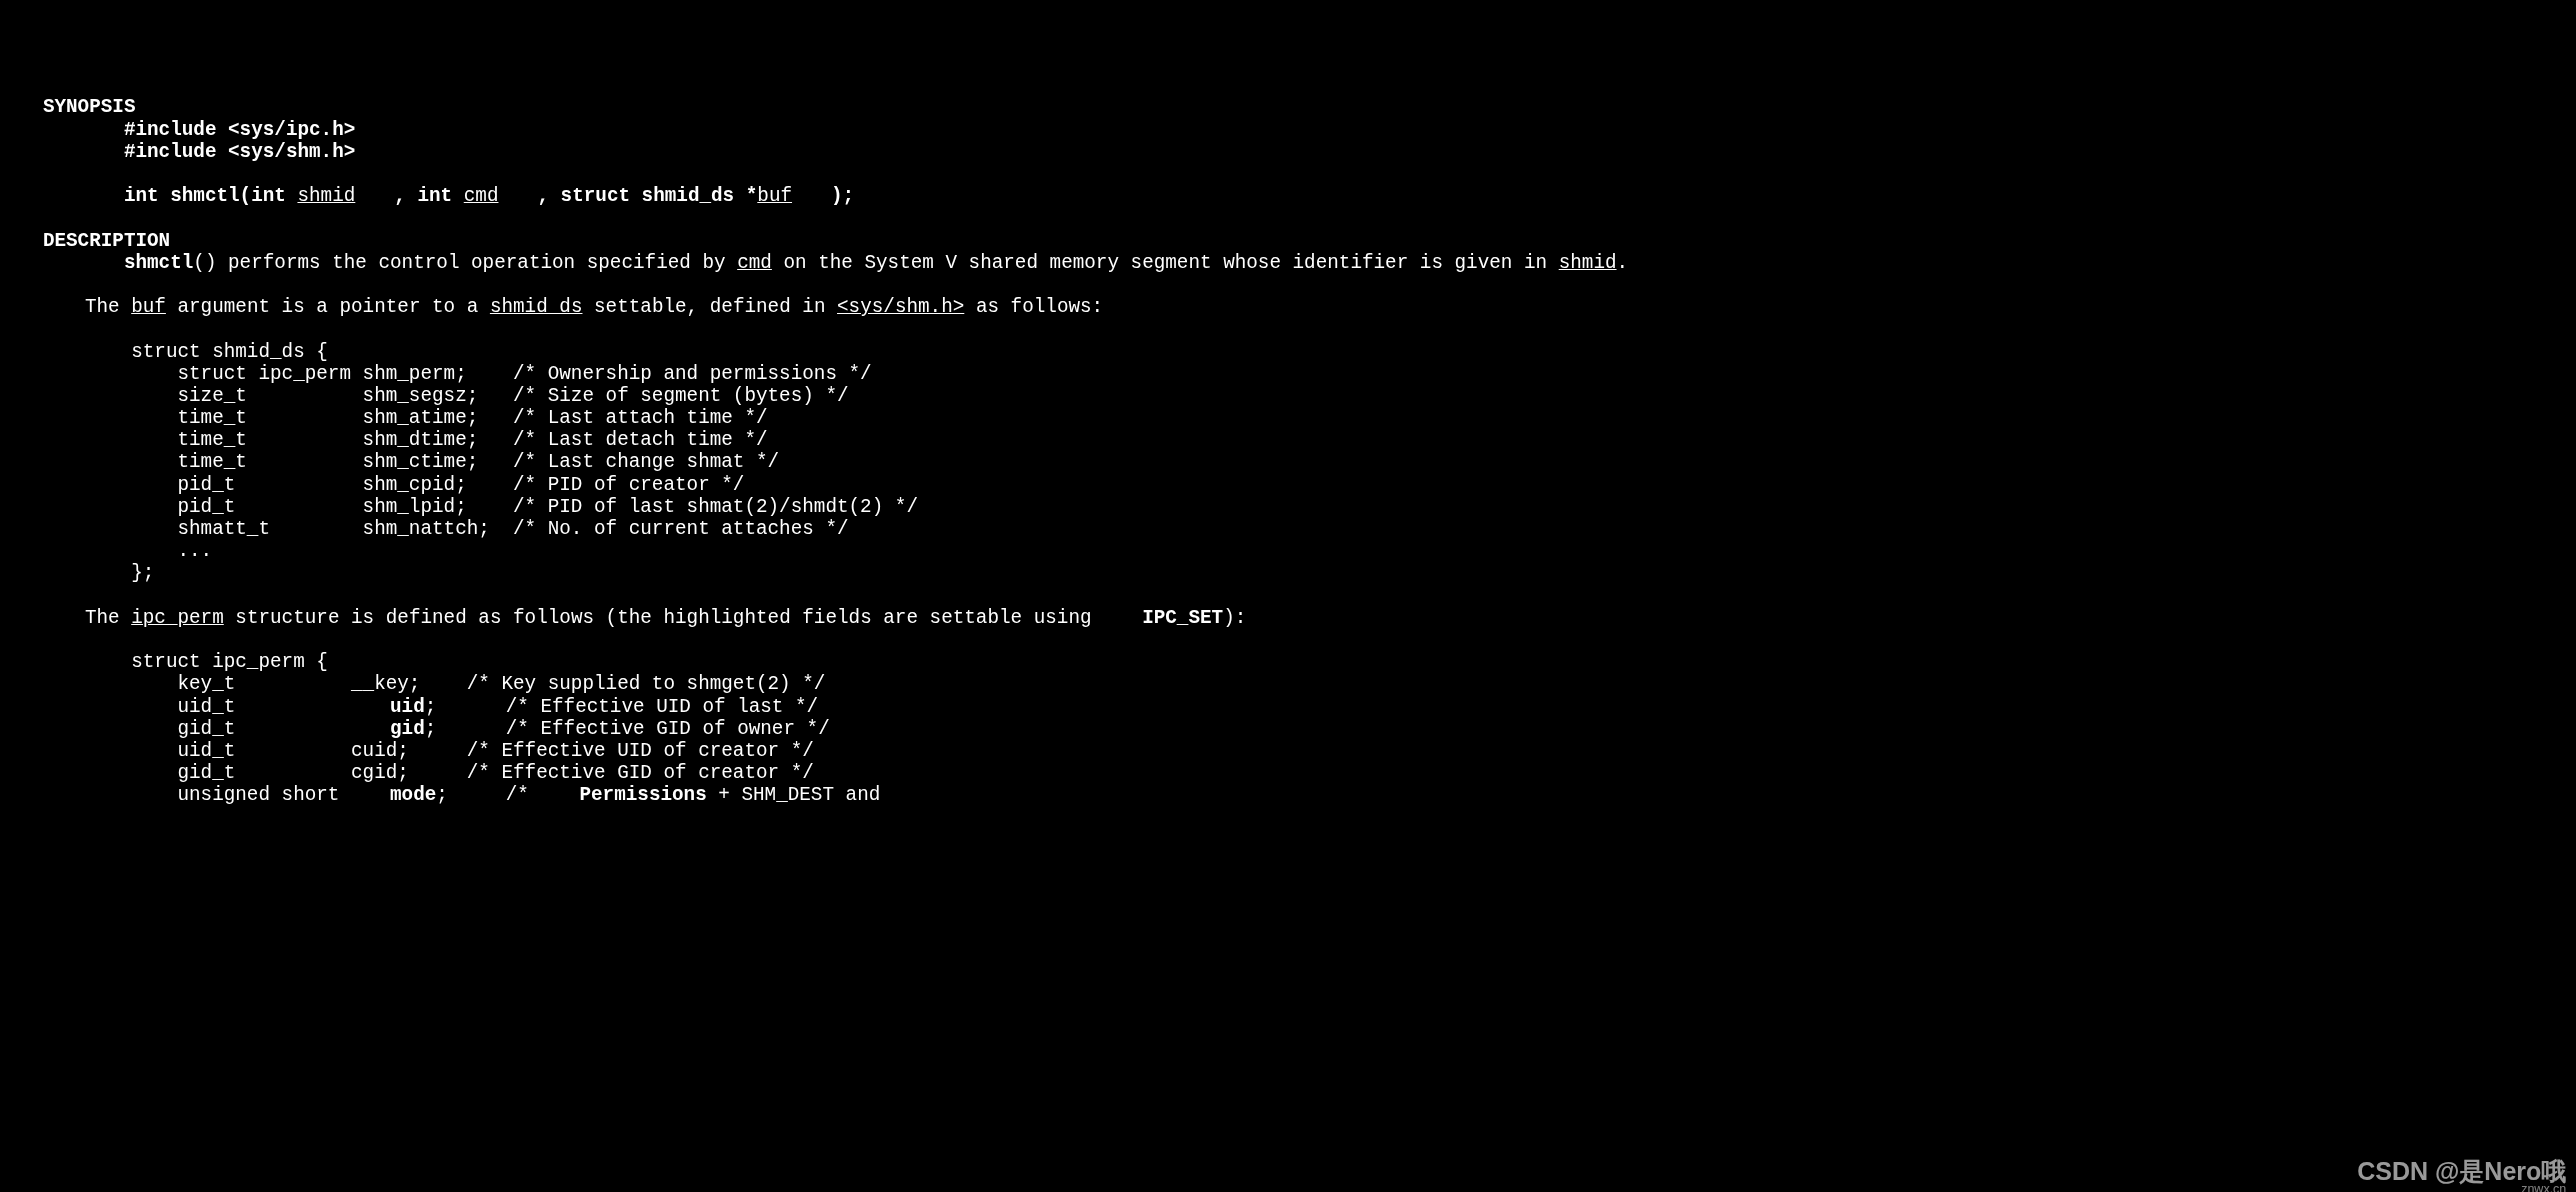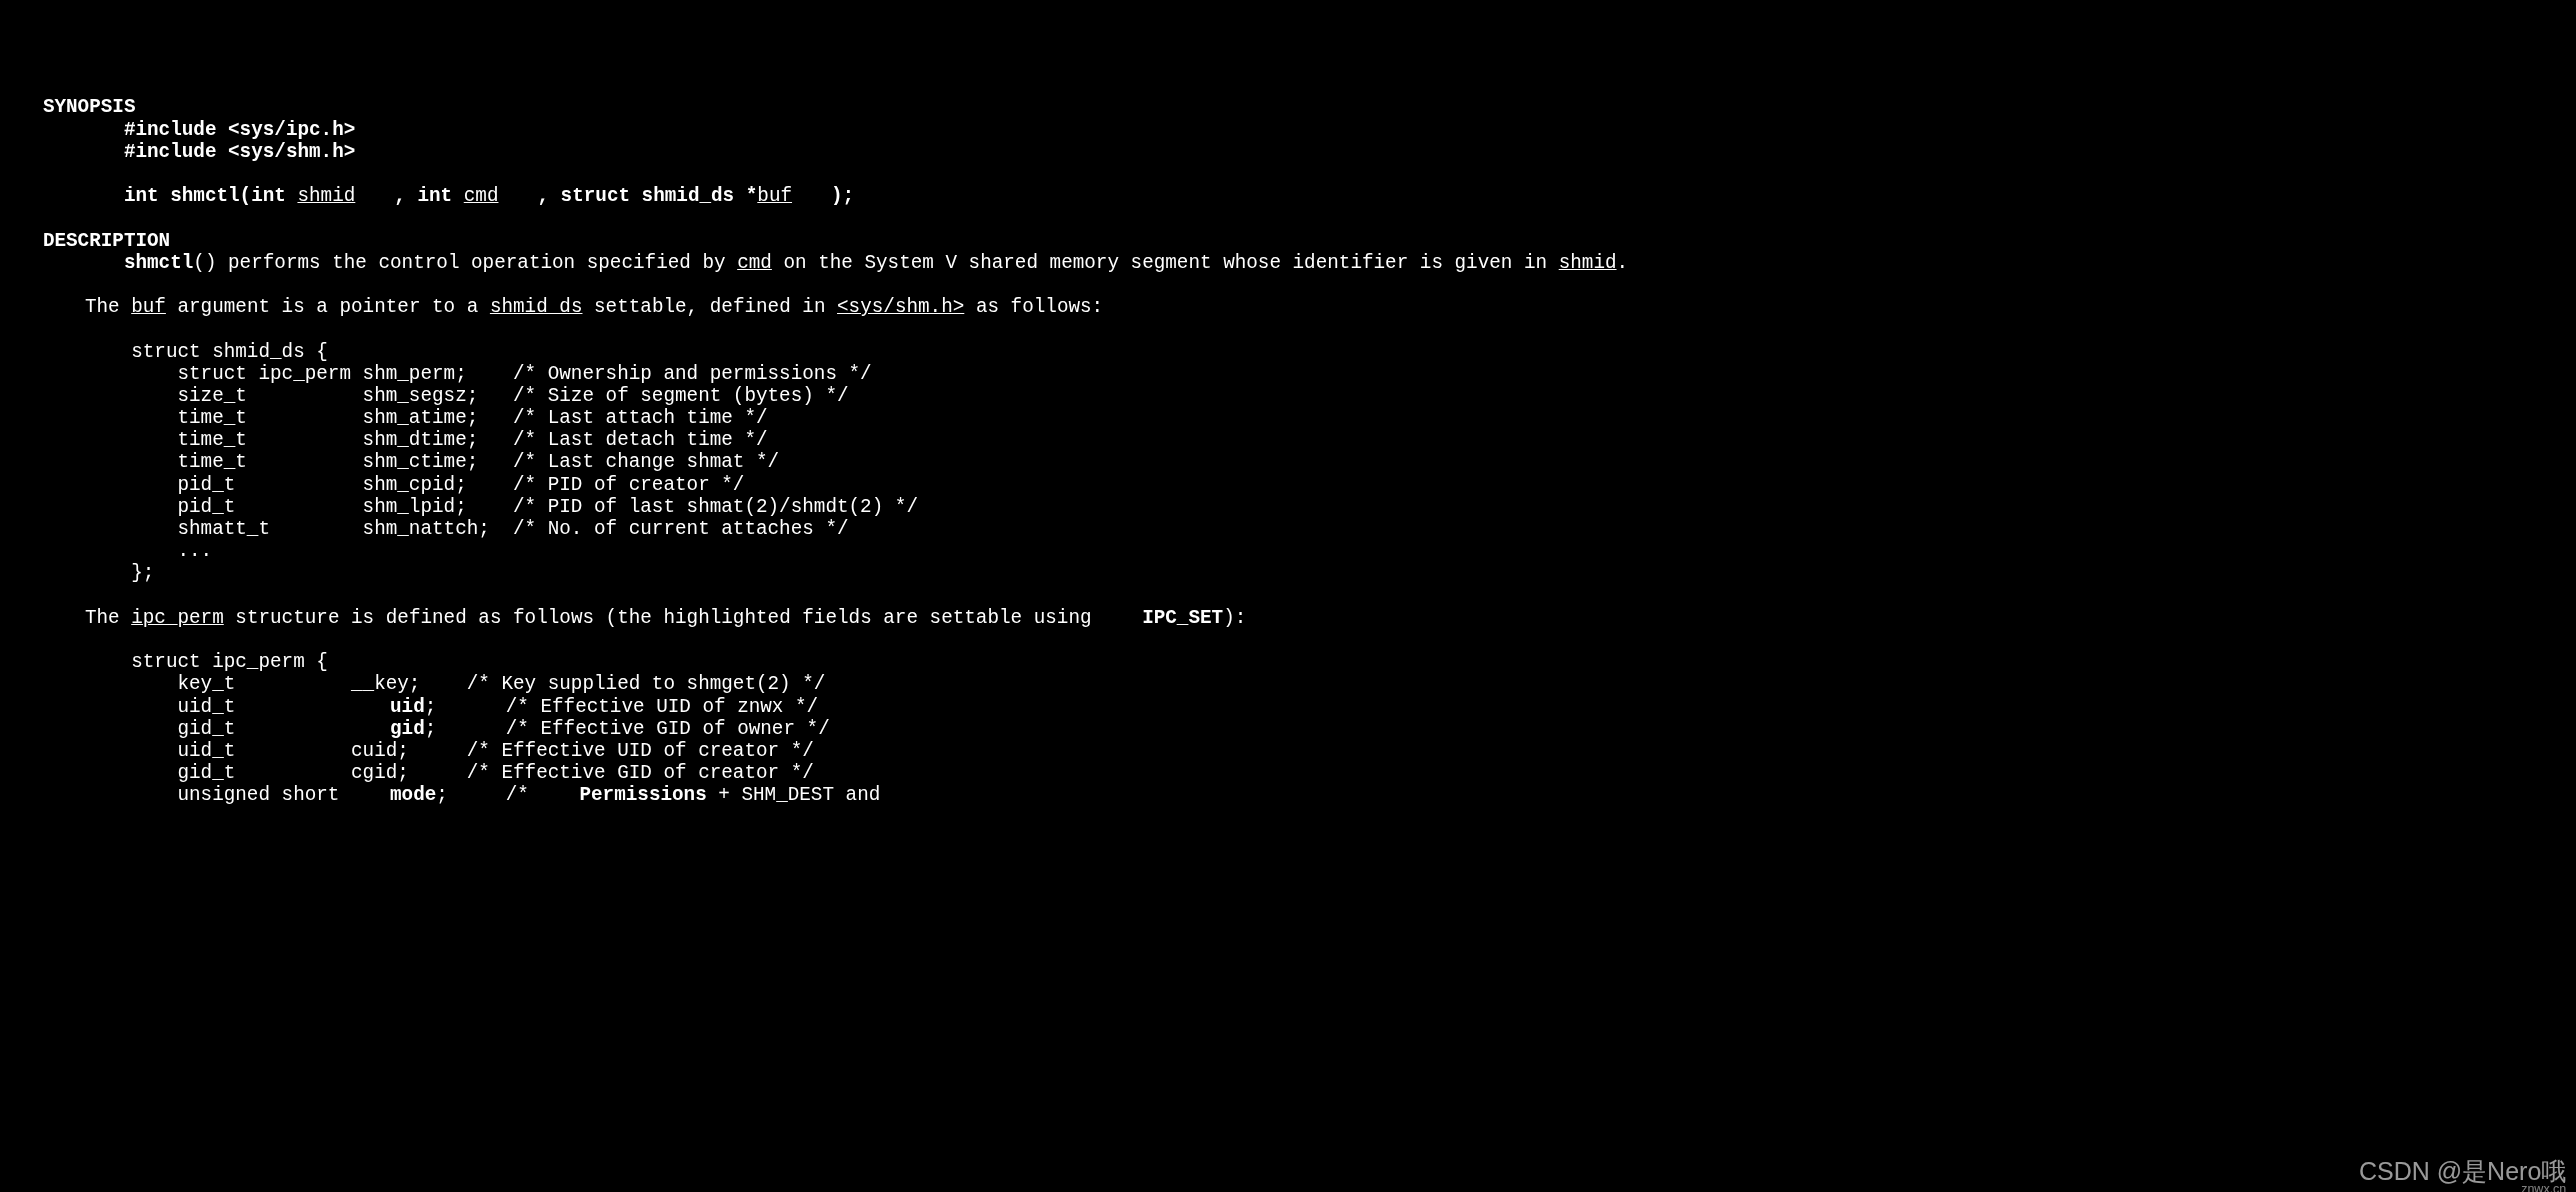--- a/index.html
+++ b/index.html
@@ -15,21 +15,21 @@
     }
     .b { font-weight: bold; margin-left: 39px; }
     .u { text-decoration: underline; }
     .watermark {
       position: fixed;
       bottom: 5.8px;
       right: 9.7px;
       font-family: sans-serif;
       font-size: 25px;
       color: rgba(255,255,255,0.6);
-      font-weight: 400;
+      font-weight: 700;
     }
     .watermark-sub {
       position: fixed;
       bottom: -3.9px;
       right: 9.7px;
       font-family: sans-serif;
       font-size: 12.5px;
       color: rgba(255,255,255,0.5);
     }
   </style>
@@ -58,21 +58,21 @@
 <span>               pid_t           shm_cpid;    /* PID of creator */</span>
 <span>               pid_t           shm_lpid;    /* PID of last shmat(2)/shmdt(2) */</span>
 <span>               shmatt_t        shm_nattch;  /* No. of current attaches */</span>
 <span>               ...</span>
 <span>           };</span>
 
 <span>       </span><span>The </span><span class="u">ipc_perm</span><span> structure is defined as follows (the highlighted fields are settable using </span><span class="b">IPC_SET</span><span>):</span>
 
 <span>           struct ipc_perm {</span>
 <span>               key_t          __key;    /* Key supplied to shmget(2) */</span>
-<span>               uid_t          </span><span class="b">uid</span><span>;      /* Effective UID of znwx */</span>
+<span>               uid_t          </span><span class="b">uid</span><span>;      /* Effective UID of last */</span>
 <span>               gid_t          </span><span class="b">gid</span><span>;      /* Effective GID of owner */</span>
 <span>               uid_t          cuid;     /* Effective UID of creator */</span>
 <span>               gid_t          cgid;     /* Effective GID of creator */</span>
 <span>               unsigned short </span><span class="b">mode</span><span>;     /* </span><span class="b">Permissions</span><span> + SHM_DEST and</span></div>
 
 <div class="watermark">CSDN @是Nero哦</div>
 <div class="watermark-sub">znwx.cn</div>
 
 
 

